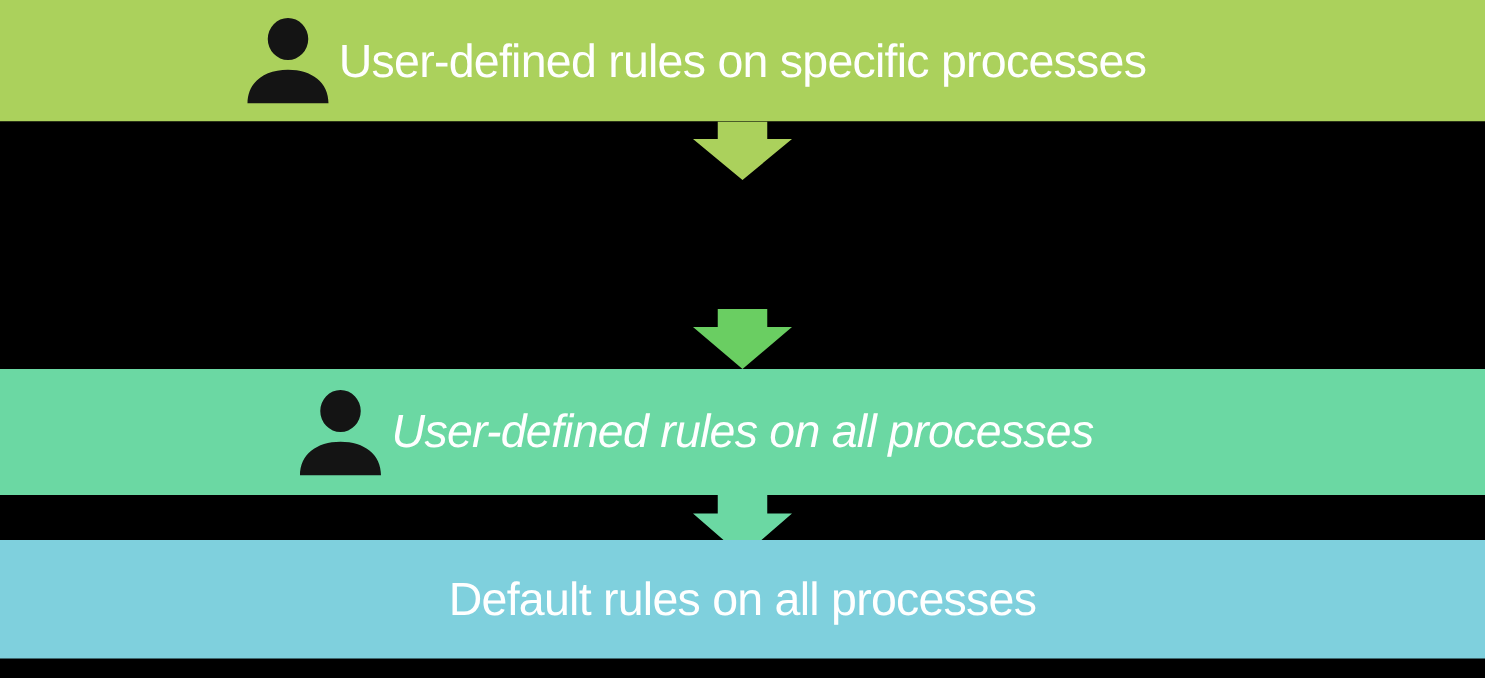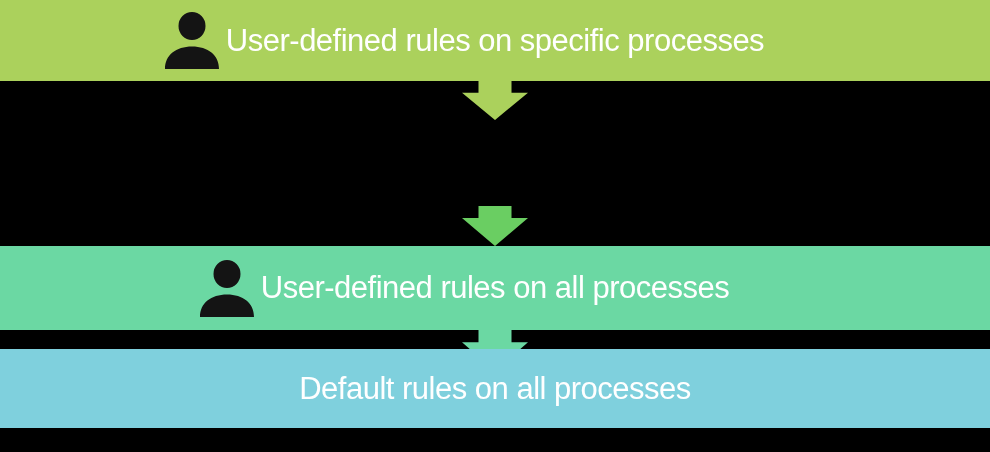--- a/index.html
+++ b/index.html
@@ -10,21 +10,21 @@
     overflow:hidden;
     font-family:"Liberation Sans", sans-serif;
   }
   .band{
     position:absolute;left:0;width:990px;
     display:flex;align-items:center;justify-content:center;
   }
   .band-1{top:0;height:81px;}
   .band-2{top:120px;height:86px;}
   .band-3{top:246px;height:84px;}
-  .band-4{top:349px;height:79px;}
+  .band-4{top:360px;height:79px;}
   .gap{position:absolute;left:0;width:990px;}
   .gap-1{top:81px;height:39px;}
   .gap-2{top:206px;height:40px;}
   .gap-3{top:330px;height:41px;}
   .gap svg{
     position:absolute;left:50%;top:0;
     transform:translateX(-50%);
     width:66px;height:100%;
     display:block;
   }
@@ -70,21 +70,21 @@
     </svg>
   </div>
 
 
   <div class="gap gap-2" style="background-color: rgb(0, 0, 0);">
     <svg viewBox="0 0 66 40" preserveAspectRatio="none" aria-hidden="true">
       <path d="M16.5 0H49.5V12H66L33 40L0 12H16.5Z" fill="#6ace62"></path>
     </svg>
   </div>
 
-  <div class="band band-3" style="background-color: rgb(107, 216, 163);">
+  <div class="band band-3" style="background-color: rgb(107, 216, 163); font-style: italic;">
     <span class="label-wrap">
       <span class="person-icon">
         <svg viewBox="0 0 56 58" aria-hidden="true">
           <path d="M41.5 15a13.5 14 0 1 1-27 0a13.5 14 0 1 1 27 0Z M1 58C1 44 12 35.5 28 35.5C44 35.5 55 44 55 58Z" fill="#141414"></path>
         </svg>
       </span>
       <span class="band-label">User-defined rules on all processes</span>
     </span>
   </div>
 

